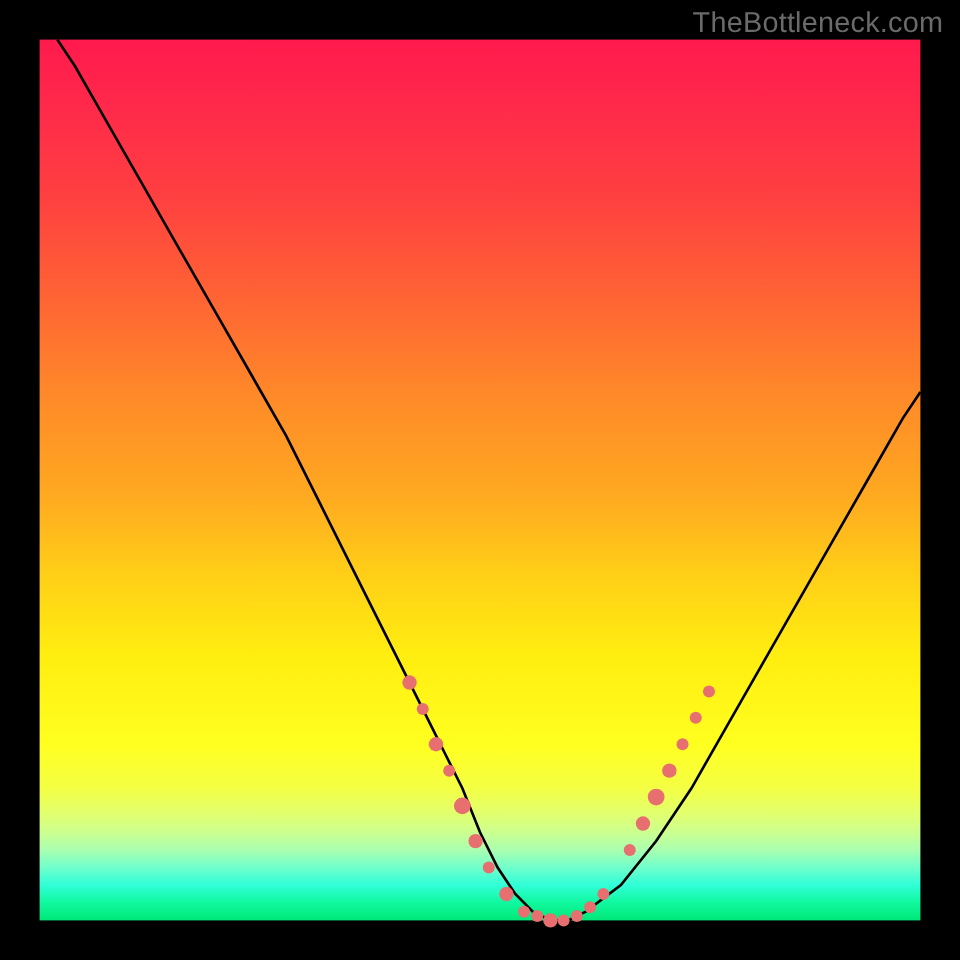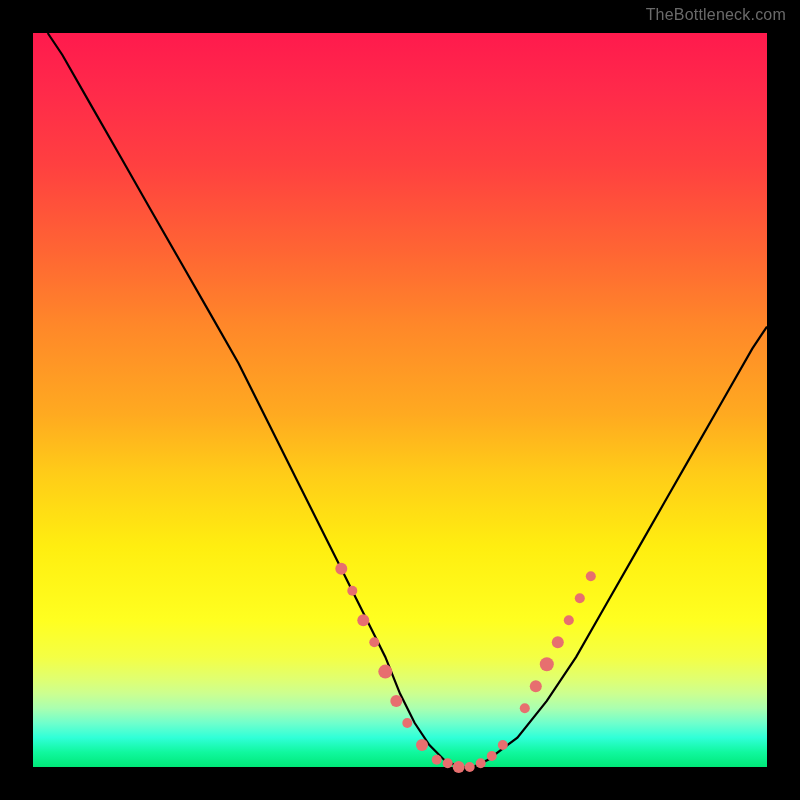--- a/index.html
+++ b/index.html
@@ -34,21 +34,21 @@
       #70ffcc 94%,
       #30ffd8 96%,
       #10f89e 98%,
       #00e878 100%
     );
   }
   .watermark {
     position: absolute;
     top: 6px;
     right: 14px;
-    font-size: 16px;
+    font-size: 24px;
     color: #6a6a6a;
     font-weight: 500;
     letter-spacing: 0.2px;
   }
   svg.curve {
     position: absolute;
     left: 0;
     top: 0;
     width: 734px;
     height: 734px;

